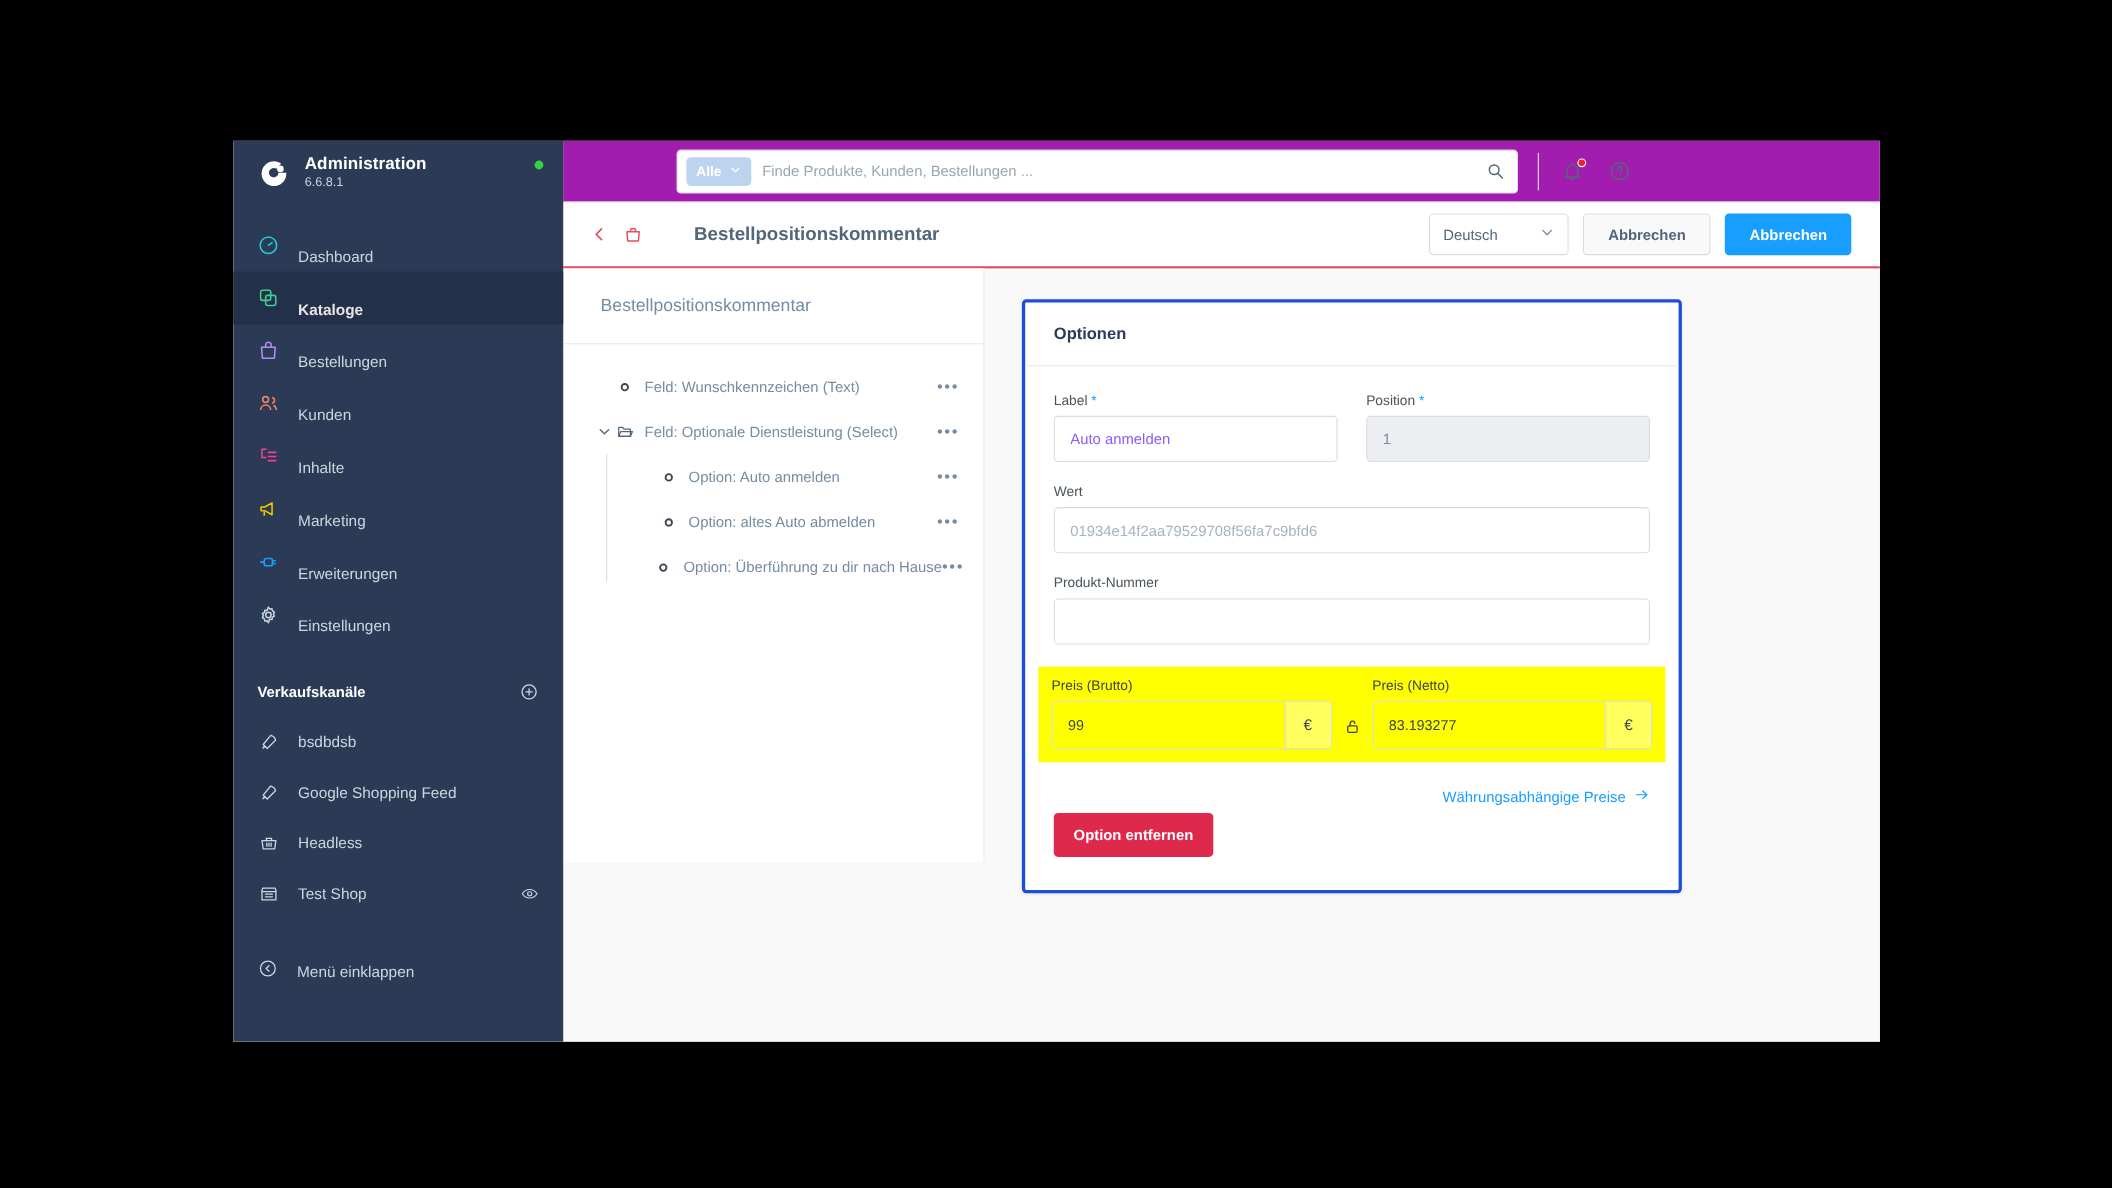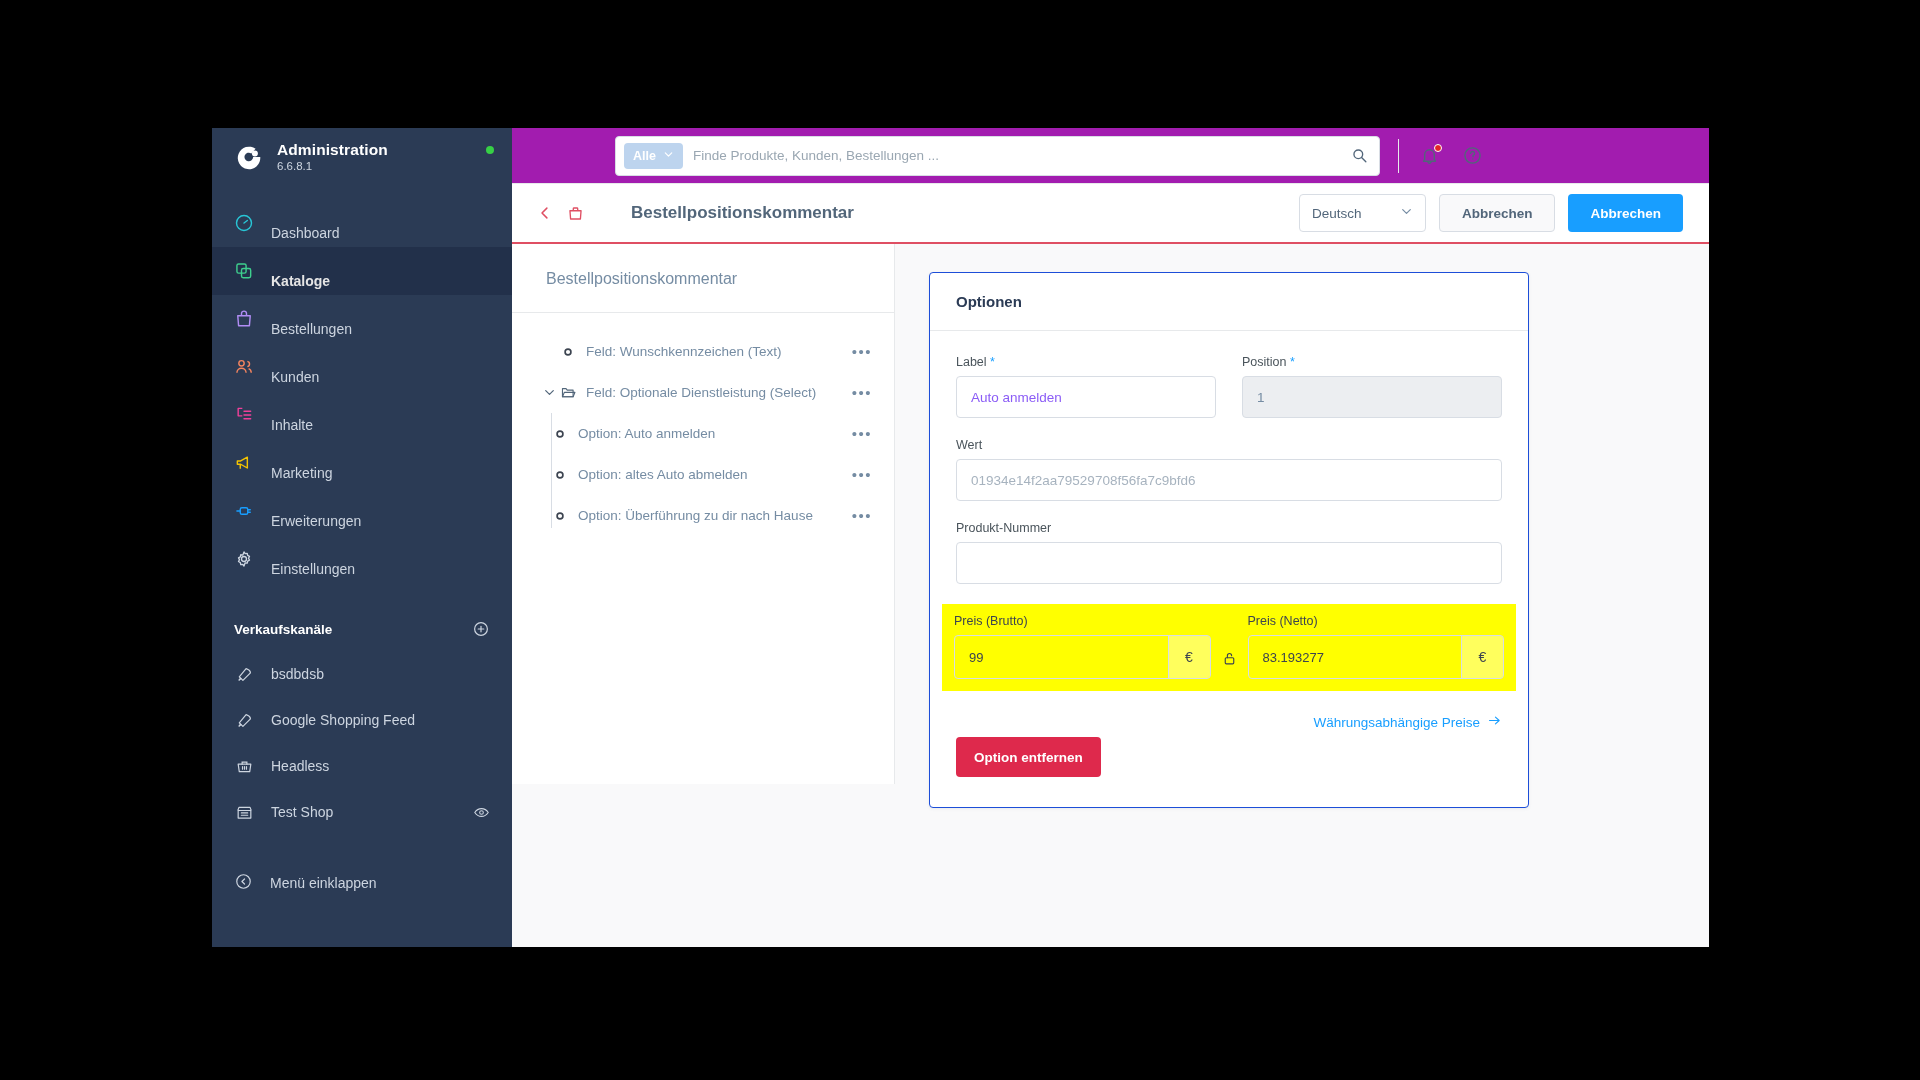--- a/index.html
+++ b/index.html
@@ -159,26 +159,26 @@
   .tree-row .caret { width: 18px; display:flex; justify-content:center; color:#758ca3; flex-shrink:0;}
   .tree-row .tic { width: 20px; display:flex; justify-content:center; color:#758ca3; flex-shrink:0;}
   .tree-row .tlbl { margin-left: 8px; white-space: nowrap; }
   .tree-row .dots { margin-left: auto; color:#758ca3; letter-spacing:1.5px; font-size: 15px; line-height: 1; }
   .tree-children { position: relative; }
   .tree-children::before {
     content:''; position:absolute; left: 39px; top: 0; bottom: 8px;
     width: 1px; background: #d8dde4;
   }
   .indent-1 { padding-left: 28px; }
-  .indent-2 { padding-left: 38px; justify-content: center; }
+  .indent-2 { padding-left: 86px; justify-content: center; }
 
   
   .detail-panel { flex: 1; padding: 28px 34px 0 34px; min-width: 0; }
   .card {
-    background: #fff; border: 1px solid #1d4ed8; border-radius: 4px;
+    background: #fff; border: 3px solid #1d4ed8; border-radius: 4px;
     box-shadow: 0 1px 3px rgba(120,135,152,.12);
     max-width: 600px;
   }
   .card-head {
     padding: 20px 26px; border-bottom: 1px solid #e7e9eb;
     font-size: 15px; font-weight: bold; color: #2b3b55;
   }
   .card-body { padding: 24px 26px 30px 26px; position: relative; }
   .frow { display: flex; gap: 26px; margin-bottom: 20px; }
   .fgroup { flex: 1; min-width: 0; }

